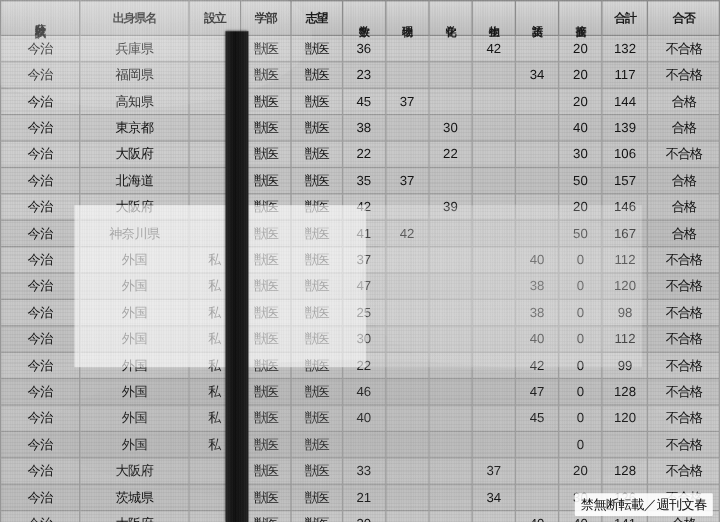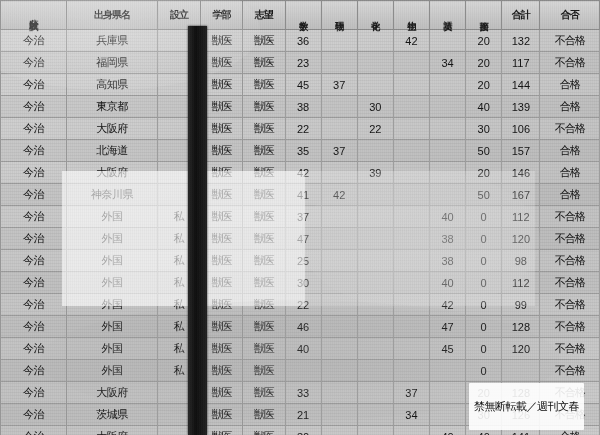--- a/index.html
+++ b/index.html
@@ -98,27 +98,27 @@
     left:305px;
     top:171px;
     width:230px;
     height:135px;
     background:rgba(255,255,255,0.22);
     z-index:3;
     pointer-events:none;
   }
   #credit{
     position:absolute;
-    right:16px;
+    right:6px;
     bottom:5px;
     z-index:9;
     background:rgba(255,255,255,0.88);
     color:#111;
     font-size:11px;
-    padding:16px 5px;
+    padding:2px 5px;
     letter-spacing:-0.5px;
     border-radius:1px;
   }
   
   .blotch{position:absolute;border-radius:50%;pointer-events:none;z-index:4;}
   .b1{left:300px;top:170px;width:240px;height:140px;background:radial-gradient(ellipse at center, rgba(210,210,210,.45), rgba(210,210,210,0));}
   .b2{left:40px;top:300px;width:520px;height:120px;background:radial-gradient(ellipse at center, rgba(160,160,160,.22), rgba(160,160,160,0));}
   .b3{left:-40px;top:-30px;width:300px;height:120px;background:radial-gradient(ellipse at center, rgba(235,235,235,.35), rgba(235,235,235,0));}
   #noise{position:absolute;inset:0;z-index:6;pointer-events:none;
     background-image:repeating-linear-gradient(90deg, rgba(0,0,0,.025) 0 1px, rgba(255,255,255,.02) 1px 2px);}

